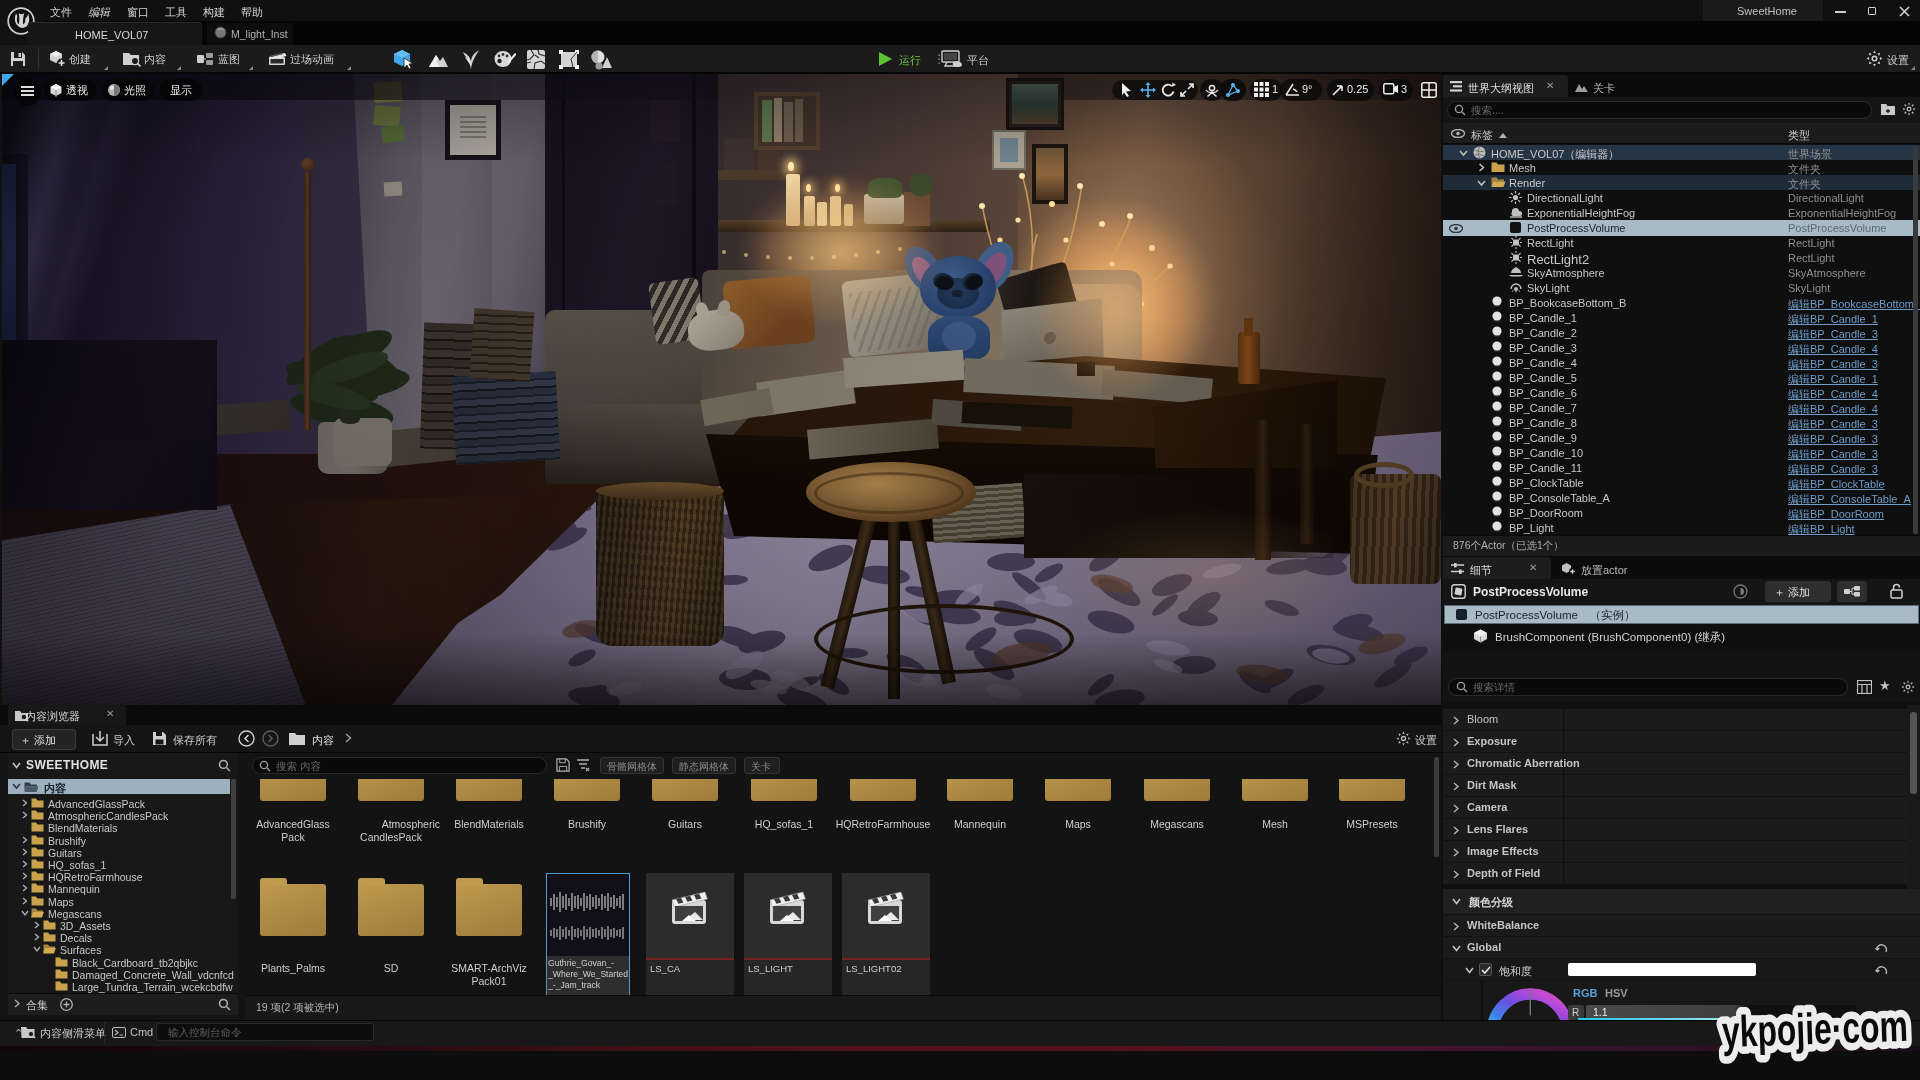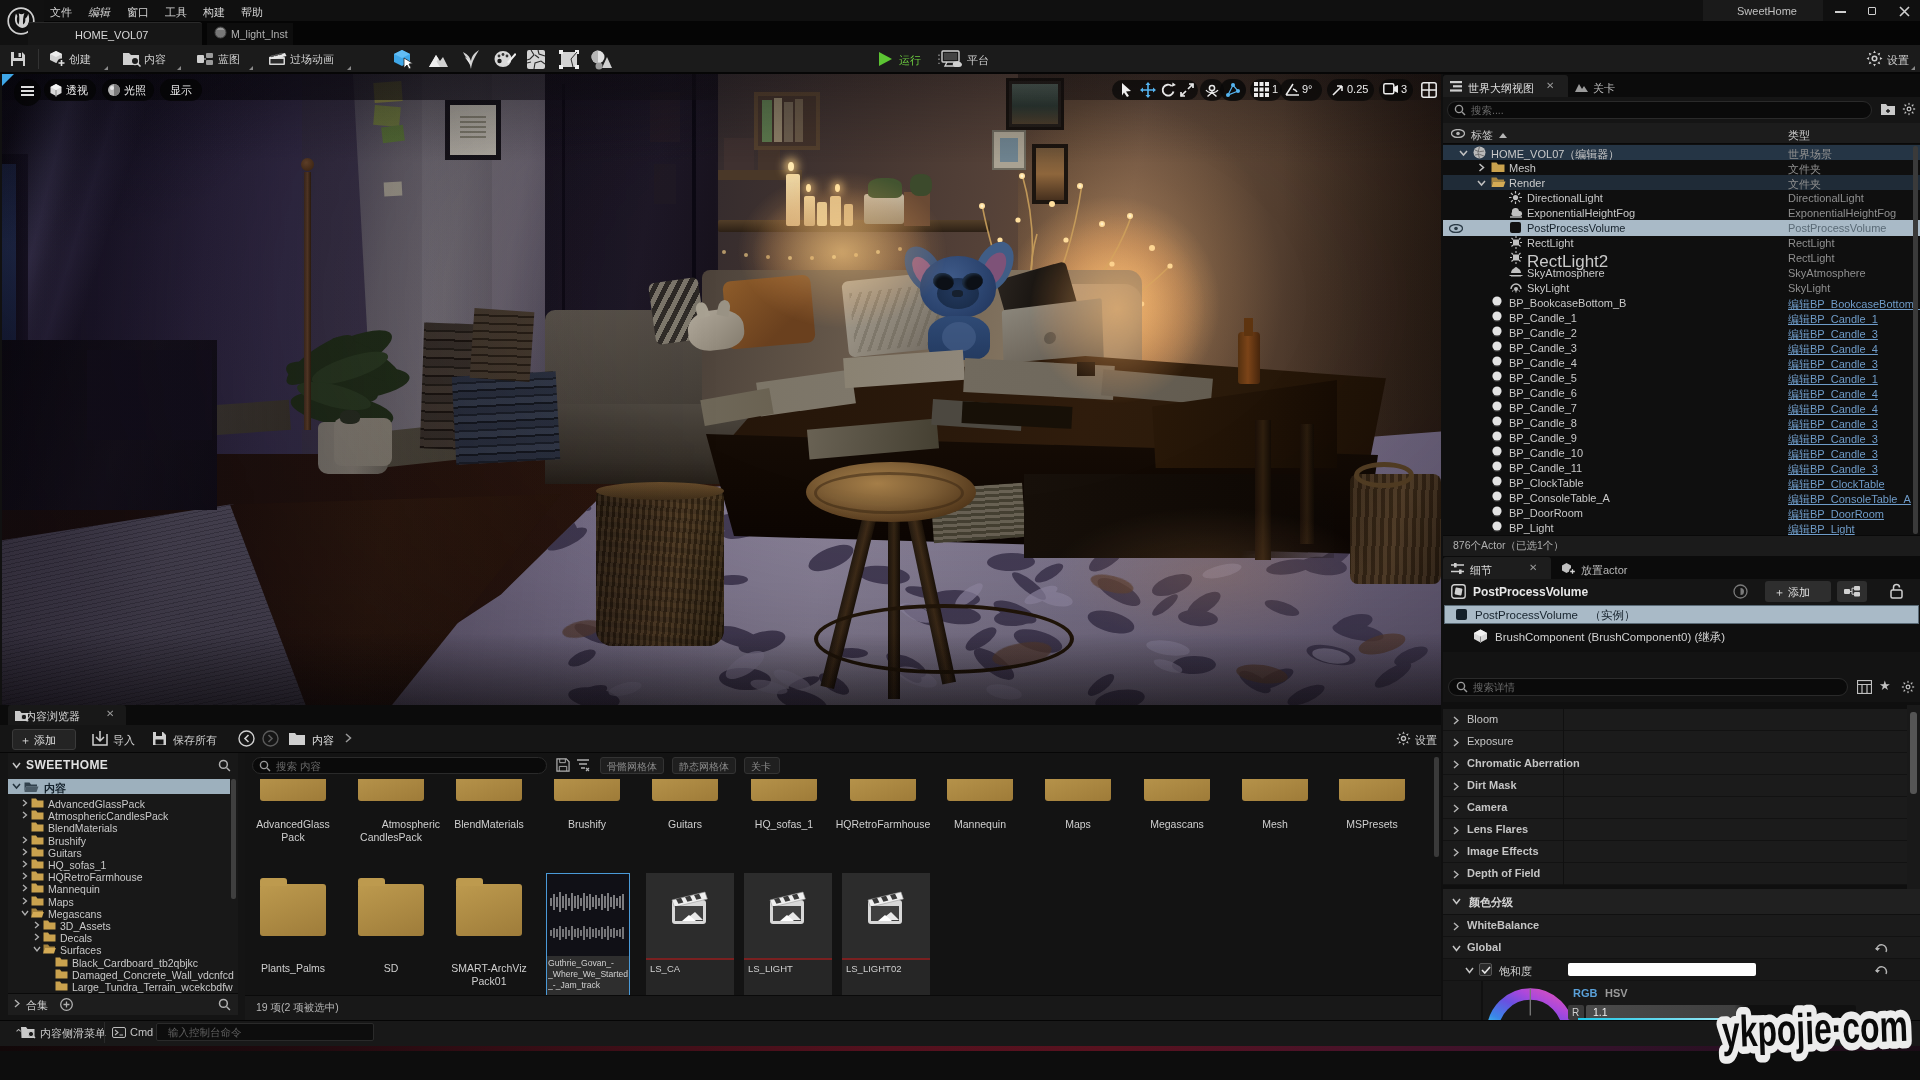--- a/index.html
+++ b/index.html
@@ -725,21 +725,21 @@
     </svg>
 <div class="a" style="left:1527px;top:237px;color:#c9c9c9;font-size:11px;white-space:nowrap;">RectLight</div>
 <div class="a" style="left:1788px;top:237px;color:#8f8f8f;font-size:11px;white-space:nowrap;">RectLight</div>
 
 <svg class="a" style="left:1509px;top:251px;" width="14" height="13" viewBox="0 0 14 13">
       <rect x="4" y="3.5" width="6" height="6" fill="#c0c0c0"></rect>
       <g stroke="#c0c0c0" stroke-width="1.1">
         <path d="M7 0 v2 M7 11 v2 M1 6.5 h2 M11 6.5 h2 M2.5 2 l1.5 1.5 M10 9 l1.5 1.5 M11.5 2 L10 3.5 M4 9 l-1.5 1.5"></path>
       </g>
     </svg>
-<div class="a" style="left:1527px;top:252px;color:#c9c9c9;font-size:17px;white-space:nowrap;">RectLight2</div>
+<div class="a" style="left:1527px;top:252px;color:#c9c9c9;font-size:13px;white-space:nowrap;">RectLight2</div>
 <div class="a" style="left:1788px;top:252px;color:#8f8f8f;font-size:11px;white-space:nowrap;">RectLight</div>
 
 <svg class="a" style="left:1509px;top:266px;" width="14" height="11" viewBox="0 0 14 11">
       <path d="M2 7 a5 5 0 0 1 10 0z" fill="#c0c0c0"></path>
       <path d="M0.5 9.5 h13 M2 11 h10" stroke="#c0c0c0" stroke-width="1.1"></path>
       <circle cx="7" cy="2.5" r="1.6" fill="#c0c0c0"></circle>
     </svg>
 <div class="a" style="left:1527px;top:267px;color:#c9c9c9;font-size:11px;white-space:nowrap;">SkyAtmosphere</div>
 <div class="a" style="left:1788px;top:267px;color:#8f8f8f;font-size:11px;white-space:nowrap;">SkyAtmosphere</div>
 
@@ -941,21 +941,21 @@
 <div class="a" style="left:1563px;top:709px;width:1px;height:22px;background:#101010;"></div>
 <svg class="a" style="left:1453px;top:716px;" width="6" height="9" viewBox="0 0 6 9">
       <path d="M1 1 l4 3.5 -4 3.5" fill="none" stroke="#b5b5b5" stroke-width="1.4"></path>
     </svg>
 <div class="a" style="left:1467px;top:713px;color:#c5c5c5;font-size:11px;font-weight:normal;white-space:nowrap;">Bloom</div>
 <div class="a" style="left:1443px;top:731px;width:477px;height:22px;background:#1b1b1b;border-bottom:1px solid #121212;"></div>
 <div class="a" style="left:1563px;top:731px;width:1px;height:22px;background:#101010;"></div>
 <svg class="a" style="left:1453px;top:738px;" width="6" height="9" viewBox="0 0 6 9">
       <path d="M1 1 l4 3.5 -4 3.5" fill="none" stroke="#b5b5b5" stroke-width="1.4"></path>
     </svg>
-<div class="a" style="left:1467px;top:735px;color:#c5c5c5;font-size:11px;font-weight:normal;white-space:nowrap;">Exposure</div>
+<div class="a" style="left:1467px;top:735px;color:#c5c5c5;font-size:11px;font-weight:bold;white-space:nowrap;">Exposure</div>
 <div class="a" style="left:1443px;top:753px;width:477px;height:22px;background:#1b1b1b;border-bottom:1px solid #121212;"></div>
 <div class="a" style="left:1563px;top:753px;width:1px;height:22px;background:#101010;"></div>
 <svg class="a" style="left:1453px;top:760px;" width="6" height="9" viewBox="0 0 6 9">
       <path d="M1 1 l4 3.5 -4 3.5" fill="none" stroke="#b5b5b5" stroke-width="1.4"></path>
     </svg>
 <div class="a" style="left:1467px;top:757px;color:#c5c5c5;font-size:11px;font-weight:bold;white-space:nowrap;">Chromatic Aberration</div>
 <div class="a" style="left:1443px;top:775px;width:477px;height:22px;background:#1b1b1b;border-bottom:1px solid #121212;"></div>
 <div class="a" style="left:1563px;top:775px;width:1px;height:22px;background:#101010;"></div>
 <svg class="a" style="left:1453px;top:782px;" width="6" height="9" viewBox="0 0 6 9">
       <path d="M1 1 l4 3.5 -4 3.5" fill="none" stroke="#b5b5b5" stroke-width="1.4"></path>

